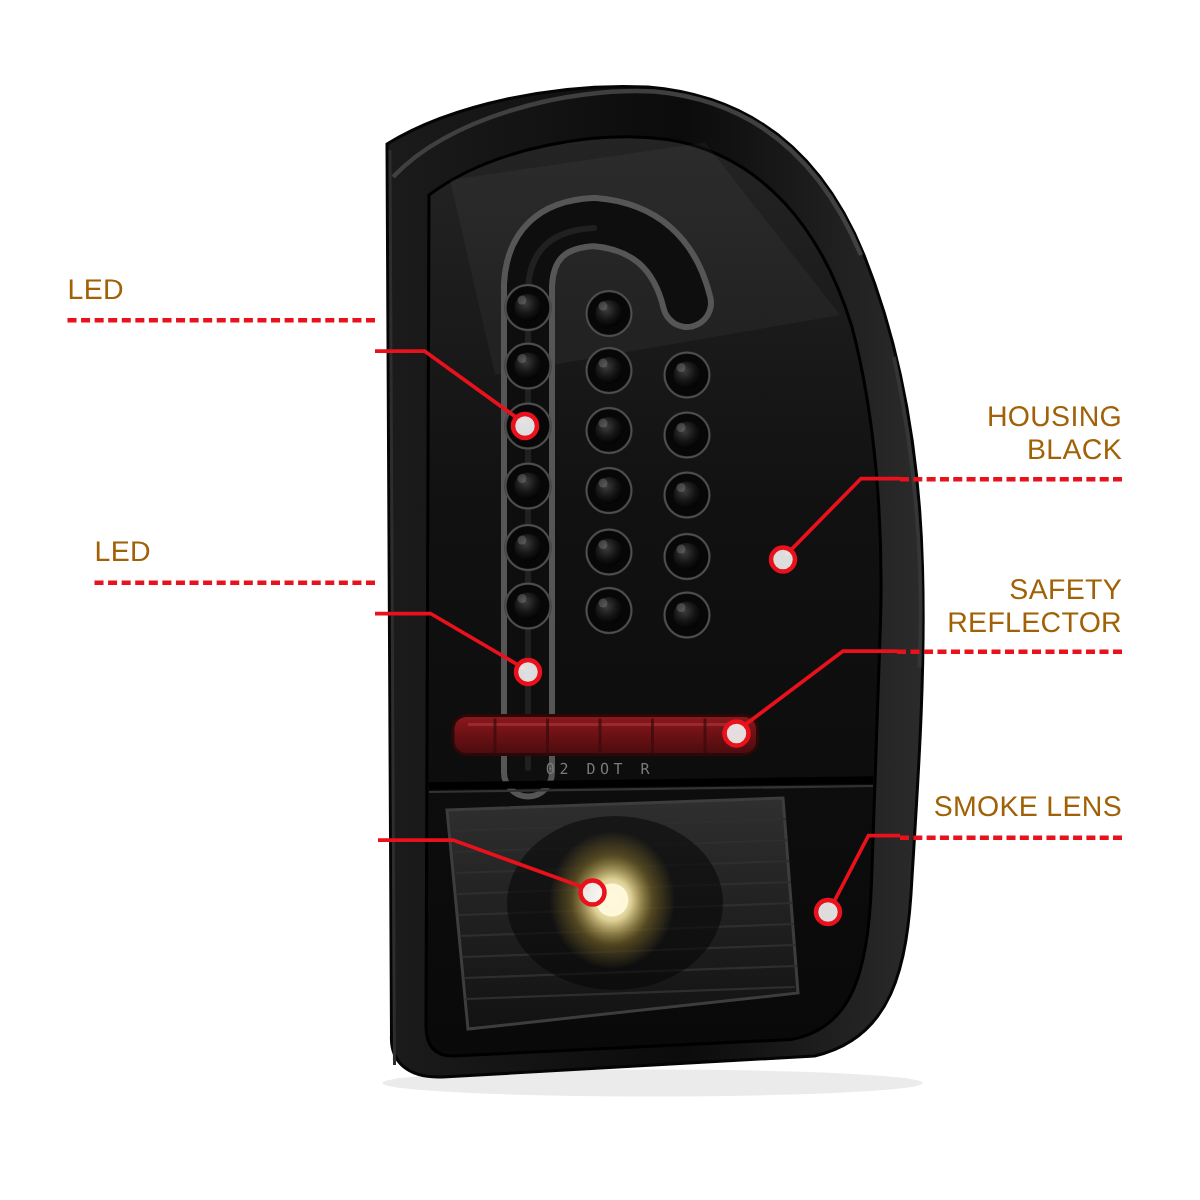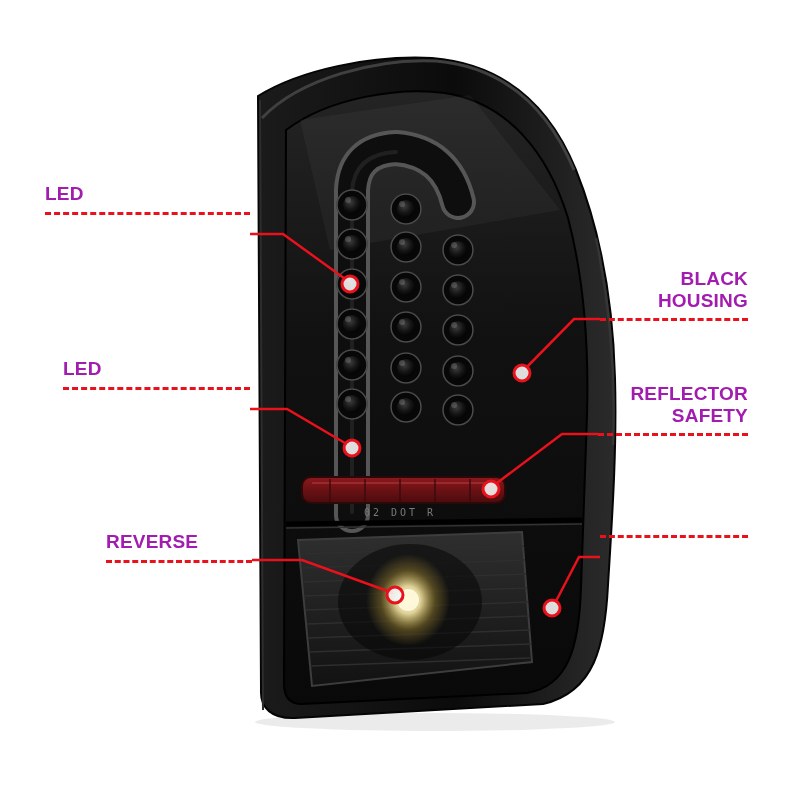--- a/index.html
+++ b/index.html
@@ -1,19 +1,19 @@
 <!DOCTYPE html>
 <html><head>
 <meta charset="utf-8">
 <style>
   html,body{margin:0;padding:0;background:#fff;}
   .stage{position:relative;width:800px;height:800px;background:#fff;overflow:hidden;
          font-family:"Liberation Sans", sans-serif;}
   .art{position:absolute;left:0;top:0;width:800px;height:800px;}
-  .callout{position:absolute;color:#a21caf;font-weight:700;font-size:19px;
+  .callout{position:absolute;color:#a16207;font-weight:400;font-size:19px;
            line-height:1.14;letter-spacing:.2px;text-transform:uppercase;}
   .callout.left{text-align:left;}
   .callout.right{text-align:right;}
   .callout .ul{border-top:3px dashed #e8111c;margin-top:7px;height:0;}
   .overlay{position:absolute;left:0;top:0;width:800px;height:800px;pointer-events:none;}
 </style>
 </head>
 <body>
 
 <div class="stage">
@@ -168,34 +168,31 @@
   <div class="callout left" style="left:45px;top:183px;width:205px;">
     <div>LED</div>
     <div class="ul"></div>
   </div>
 
   <div class="callout left" style="left:63px;top:358px;width:187px;">
     <div>LED</div>
     <div class="ul"></div>
   </div>
 
-  <div class="callout left" style="left:106px;top:531px;width:146px;">
-    <div>REVERSE</div>
-    <div class="ul"></div>
-  </div>
 
   <div class="callout right" style="left:600px;top:268px;width:148px;">
+    <div>HOUSING</div>
     <div>BLACK</div>
-    <div>HOUSING</div>
     <div class="ul"></div>
   </div>
 
   <div class="callout right" style="left:598px;top:383px;width:150px;">
+    <div>SAFETY</div>
     <div>REFLECTOR</div>
-    <div>SAFETY</div>
     <div class="ul"></div>
   </div>
 
   <div class="callout right" style="left:600px;top:528px;width:148px;">
+    <div>SMOKE LENS</div>
     <div class="ul"></div>
   </div>
 
 </div>
 
 </body></html>

